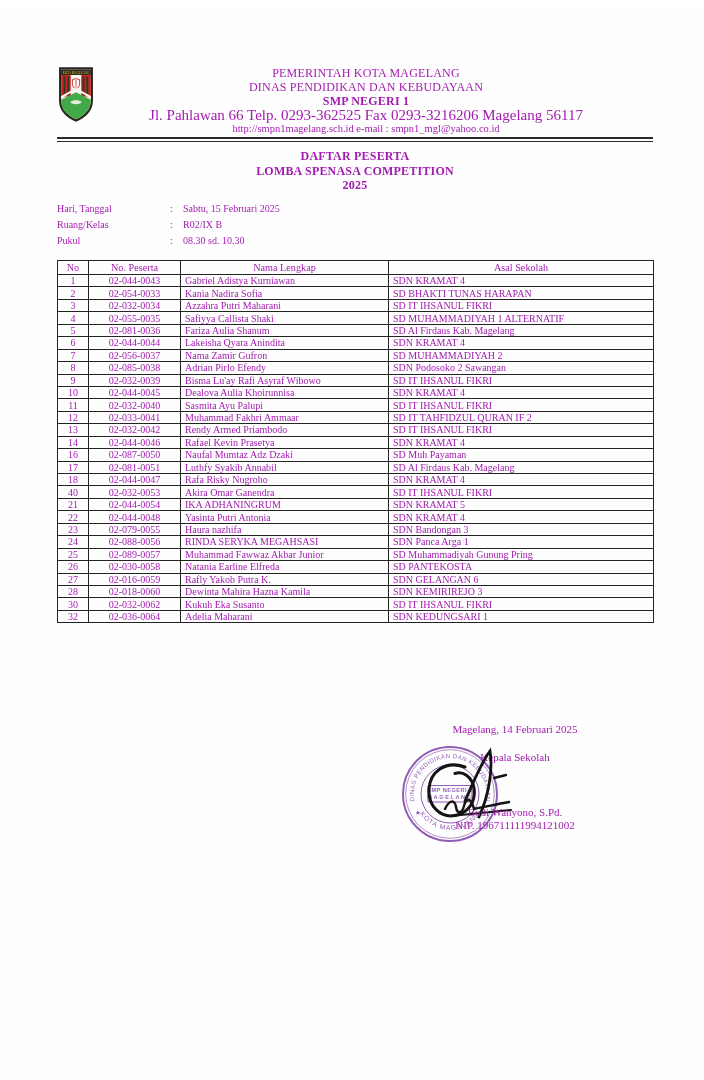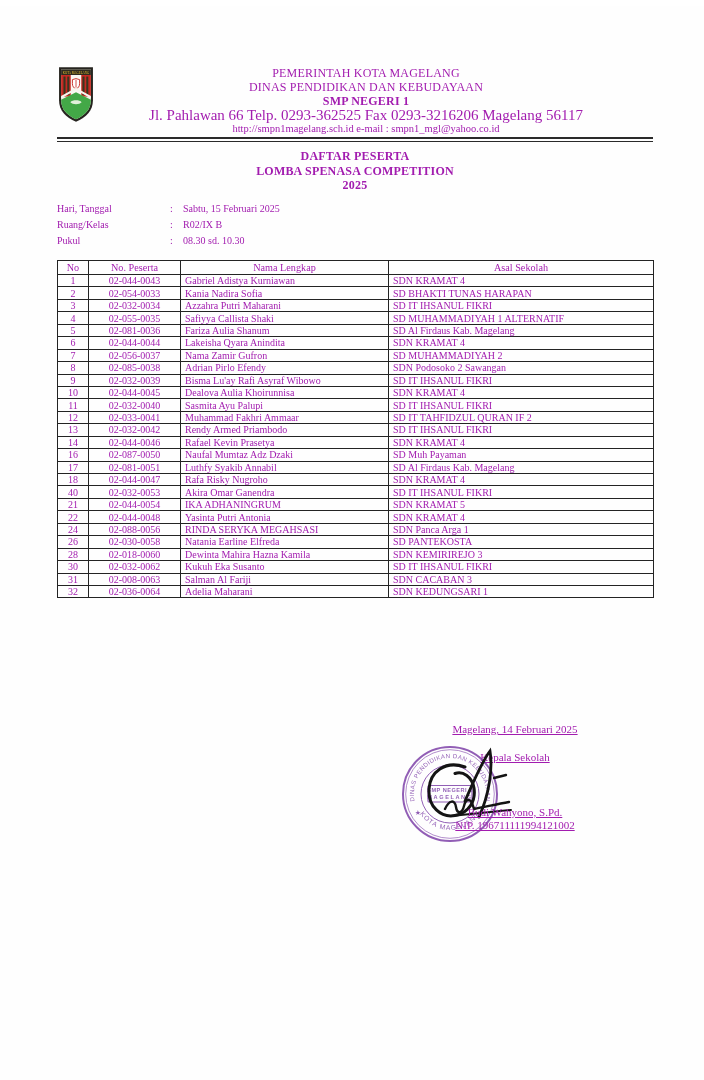--- a/index.html
+++ b/index.html
@@ -31,21 +31,21 @@
                  border-collapse:collapse; table-layout:fixed; }
   table.roster, table.roster th, table.roster td { border:1px solid #232323; }
   table.roster { border:1.6px solid #1b1b1b; }
   table.roster th { font-size:10.2px; font-weight:normal; text-align:center;
                     height:13px; padding:0 3px; line-height:12px; }
   table.roster td { font-size:10px; height:11.45px; padding:0 4px; line-height:11px;
                     white-space:nowrap; overflow:hidden; }
   td.c0, td.c1 { text-align:center; }
   td.c2, td.c3 { text-align:left; }
   
-  .sig-text { position:absolute; left:394px; width:242px; text-align:center; font-size:11px;text-decoration:underline; }
+  .sig-text { position:absolute; left:394px; width:242px; text-align:center; font-size:11px; }
   .sig-date { top:717px; }
   .sig-role { top:745px; }
   .sig-name { top:800px; }
   .sig-nip  { top:813px; }
   .stamp { position:absolute; left:400px; top:738px; width:100px; height:100px; opacity:.82; }
   .signature { position:absolute; left:405px; top:735px; width:130px; height:110px; }
 </style>
 </head>
 <body>
 
@@ -233,48 +233,60 @@
           <td class="c2">IKA ADHANINGRUM</td>
           <td class="c3">SDN KRAMAT 5</td>
         </tr>
         <tr>
           <td class="c0">22</td>
           <td class="c1">02-044-0048</td>
           <td class="c2">Yasinta Putri Antonia</td>
           <td class="c3">SDN KRAMAT 4</td>
         </tr>
         <tr>
+          <td class="c0">23</td>
+          <td class="c1">02-079-0055</td>
+          <td class="c2">Haura nazhifa</td>
+          <td class="c3">SDN Bandongan 3</td>
+        </tr>
+        <tr>
           <td class="c0">24</td>
           <td class="c1">02-088-0056</td>
           <td class="c2">RINDA SERYKA MEGAHSASI</td>
           <td class="c3">SDN Panca Arga 1</td>
         </tr>
         <tr>
+          <td class="c0">25</td>
+          <td class="c1">02-089-0057</td>
+          <td class="c2">Muhammad Fawwaz Akbar Junior</td>
+          <td class="c3">SD Muhammadiyah Gunung Pring</td>
+        </tr>
+        <tr>
           <td class="c0">26</td>
           <td class="c1">02-030-0058</td>
           <td class="c2">Natania Earline Elfreda</td>
           <td class="c3">SD PANTEKOSTA</td>
         </tr>
         <tr>
+          <td class="c0">27</td>
+          <td class="c1">02-016-0059</td>
+          <td class="c2">Rafly Yakob Putra K.</td>
+          <td class="c3">SDN GELANGAN 6</td>
+        </tr>
+        <tr>
           <td class="c0">28</td>
           <td class="c1">02-018-0060</td>
           <td class="c2">Dewinta Mahira Hazna Kamila</td>
           <td class="c3">SDN KEMIRIREJO 3</td>
         </tr>
         <tr>
           <td class="c0">30</td>
           <td class="c1">02-032-0062</td>
           <td class="c2">Kukuh Eka Susanto</td>
           <td class="c3">SD IT IHSANUL FIKRI</td>
-        </tr>
-        <tr>
-          <td class="c0">31</td>
-          <td class="c1">02-008-0063</td>
-          <td class="c2">Salman Al Fariji</td>
-          <td class="c3">SDN CACABAN 3</td>
         </tr>
         <tr>
           <td class="c0">32</td>
           <td class="c1">02-036-0064</td>
           <td class="c2">Adelia Maharani</td>
           <td class="c3">SDN KEDUNGSARI 1</td>
         </tr>
       </tbody>
   </table>
 

